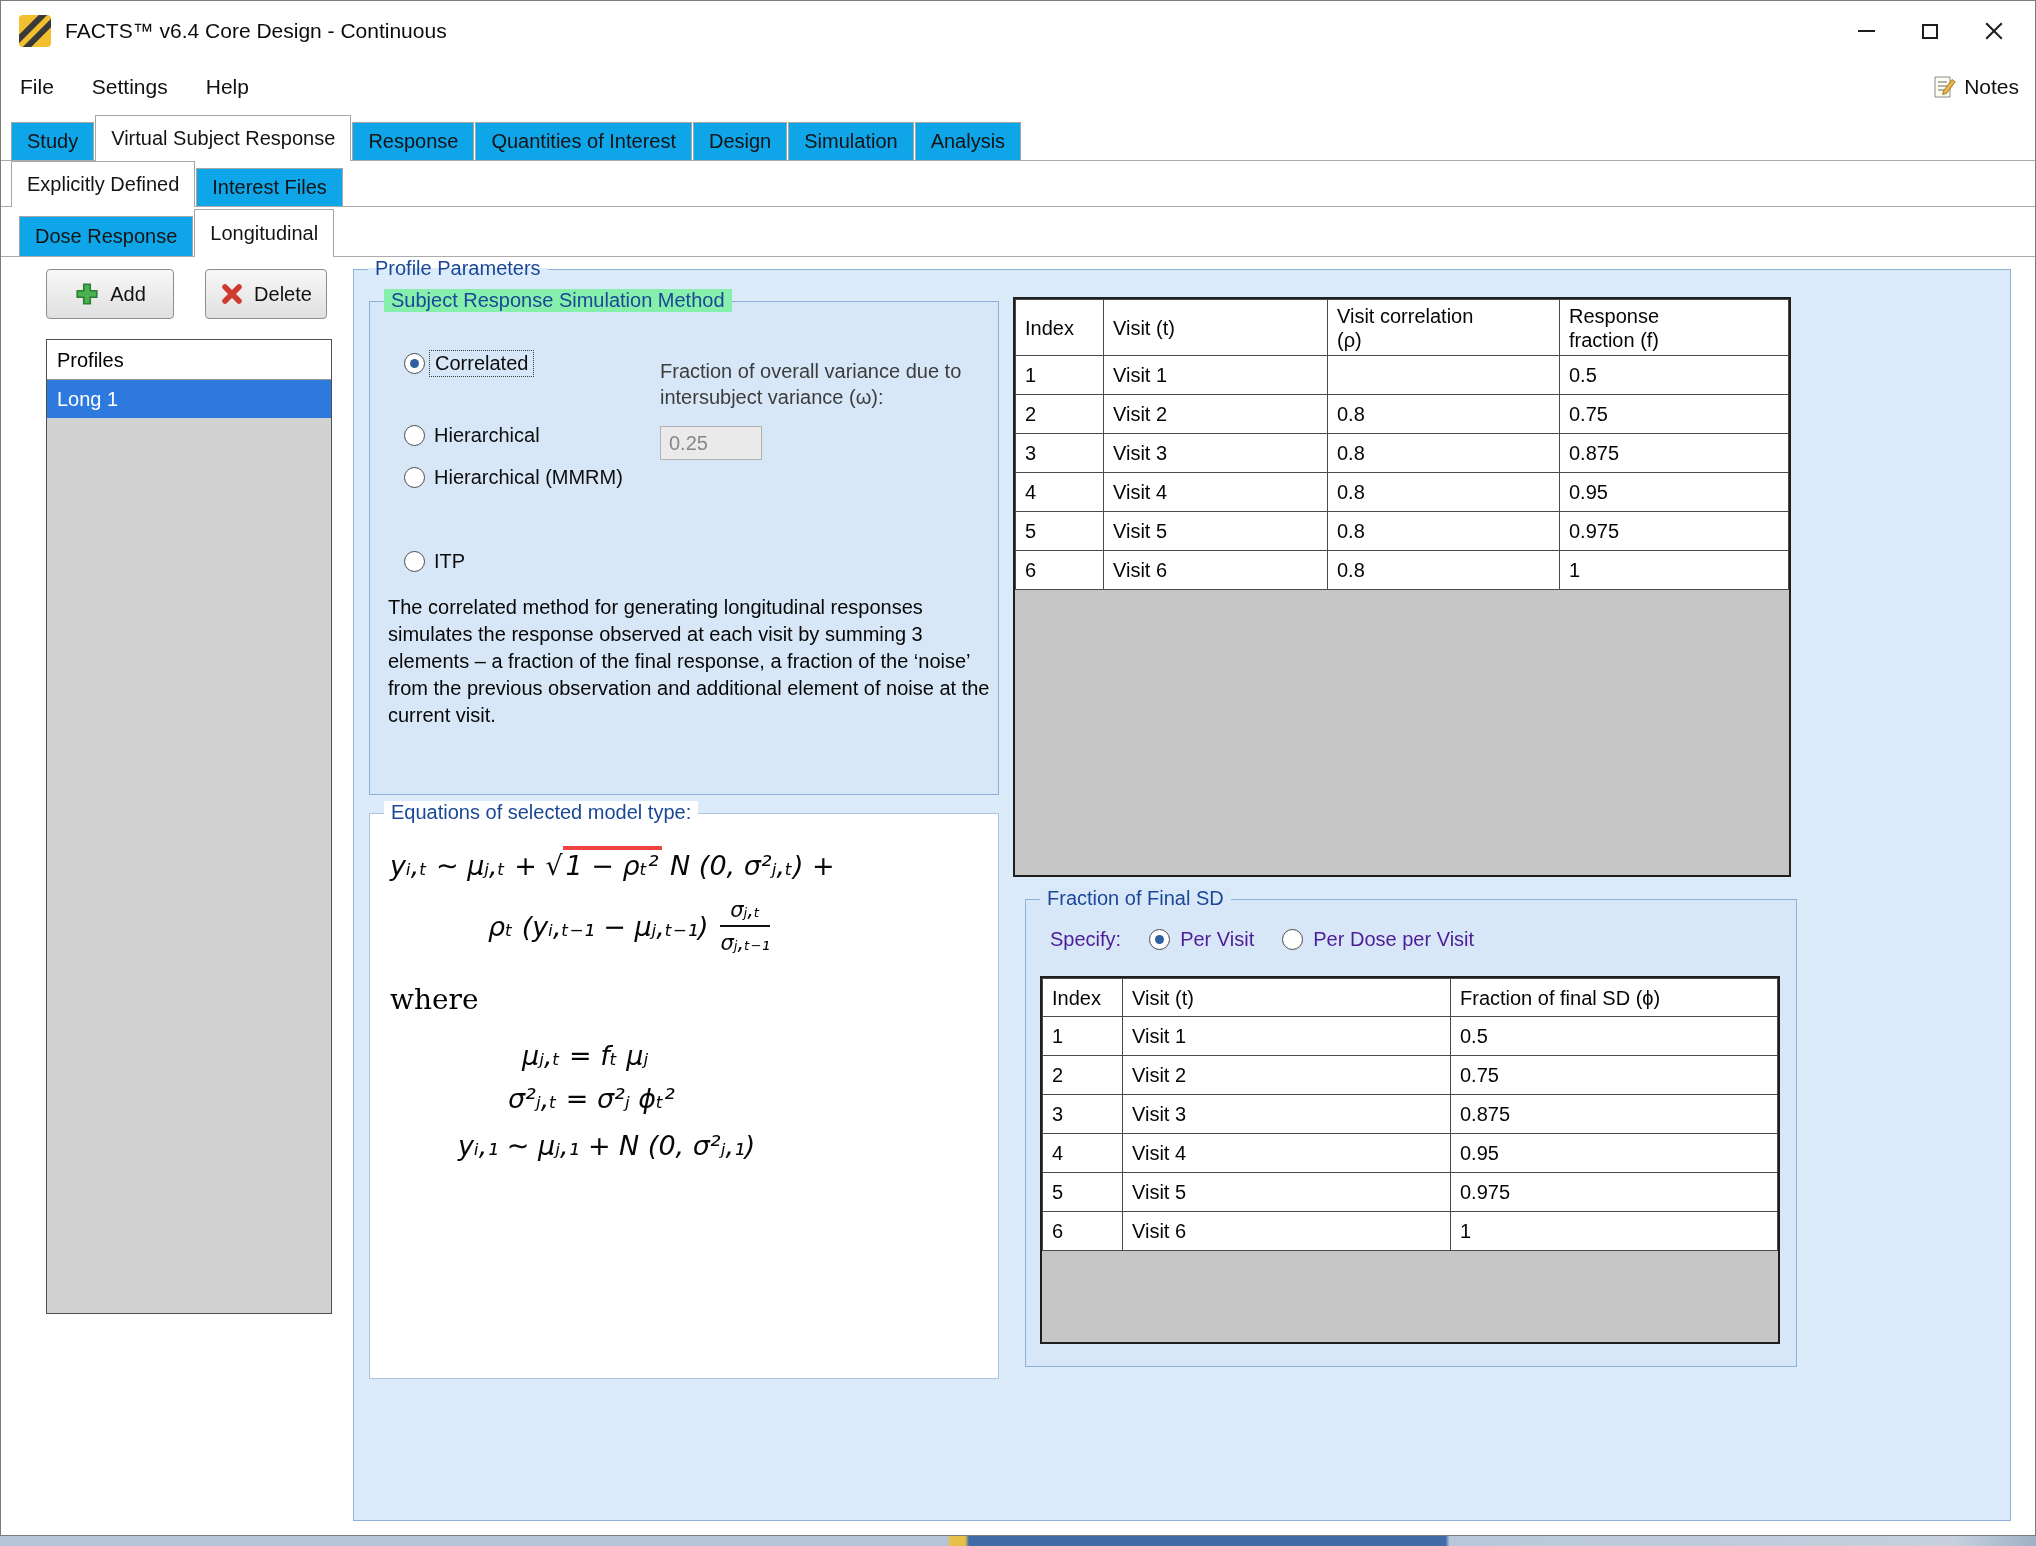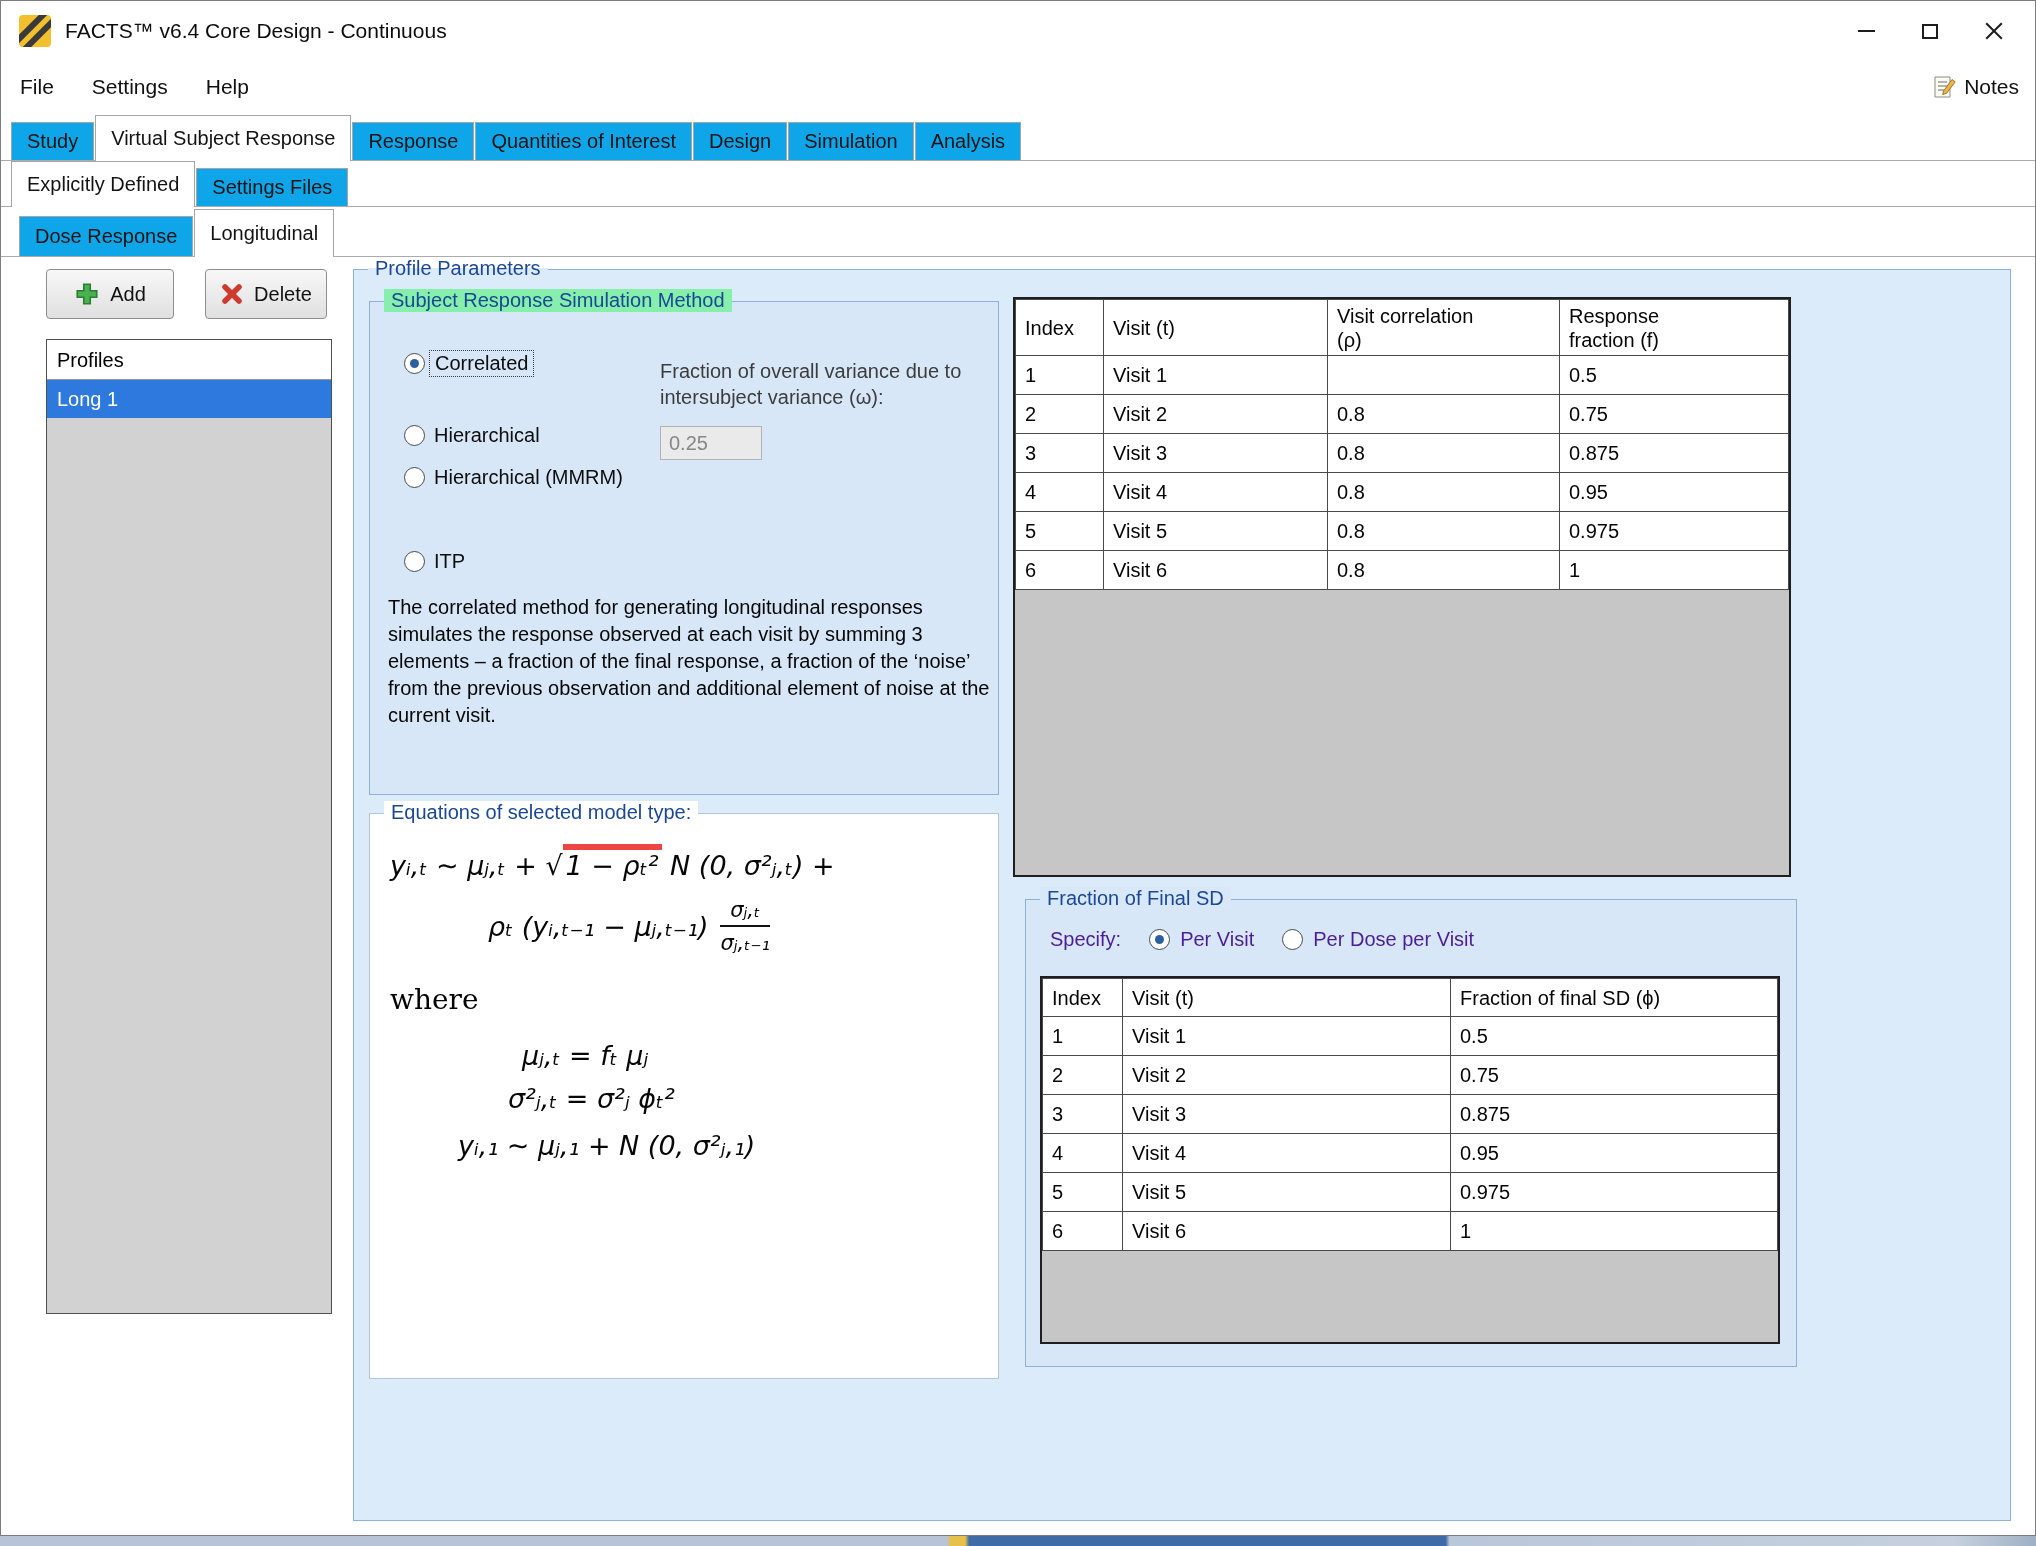--- a/index.html
+++ b/index.html
@@ -80,21 +80,21 @@
   .method-desc { position:absolute; left:18px; top:292px; width:604px; font-size:20px; line-height:27px; color:#060606; }
 
   
   .math { font-family:"DejaVu Sans", sans-serif; font-style:italic; font-size:27px; color:#070707; }
   .eq1 { margin:36px 0 0 20px; }
   .eq2 { margin:16px 0 0 118px; display:flex; align-items:center; }
   .eq-where { margin:28px 0 0 20px; font-family:"DejaVu Serif", serif; font-style:normal; font-size:28px; }
   .eq3 { margin:24px 0 0 152px; }
   .eq4 { margin:12px 0 0 138px; }
   .eq5 { margin:16px 0 0 88px; }
-  .radicand { border-top:6px solid #ef4444; padding:0 3px;margin-top:28px; }
+  .radicand { border-top:4px solid #ef4444; padding:0 3px;margin-top:28px; }
   .rad-sign { font-style:normal; }
   .frac { display:inline-block; vertical-align:middle; text-align:center; font-size:0.78em; margin-left:12px; }
   .frac .num { display:block; border-bottom:2px solid #111; padding:0 8px 3px; }
   .frac .den { display:block; padding-top:3px; }
 
   
   .grid-wrap { position:absolute; border:2px solid #1f1f1f; background:#c6c6c6; overflow:hidden; }
   .visit-wrap { left:1012px; top:296px; width:778px; height:580px; }
   .sd-wrap { left:14px; top:76px; width:740px; height:368px; }
   table.grid { width:100%; border-collapse:collapse; table-layout:fixed; background:transparent; }
@@ -158,21 +158,21 @@
         <span class="tab">Study</span>
         <span class="tab active">Virtual Subject Response</span>
         <span class="tab">Response</span>
         <span class="tab">Quantities of Interest</span>
         <span class="tab">Design</span>
         <span class="tab">Simulation</span>
         <span class="tab">Analysis</span>
       </div>
     <div class="tab-strip tabs-2">
         <span class="tab active">Explicitly Defined</span>
-        <span class="tab">Settings Files</span>
+        <span class="tab">Interest Files</span>
       </div>
     <div class="tab-strip tabs-3">
         <span class="tab">Dose Response</span>
         <span class="tab active">Longitudinal</span>
       </div>
 
     <div class="page"></div>
 
     <div class="tool-btn btn-add">
       <svg width="26" height="26" viewBox="0 0 24 24">

